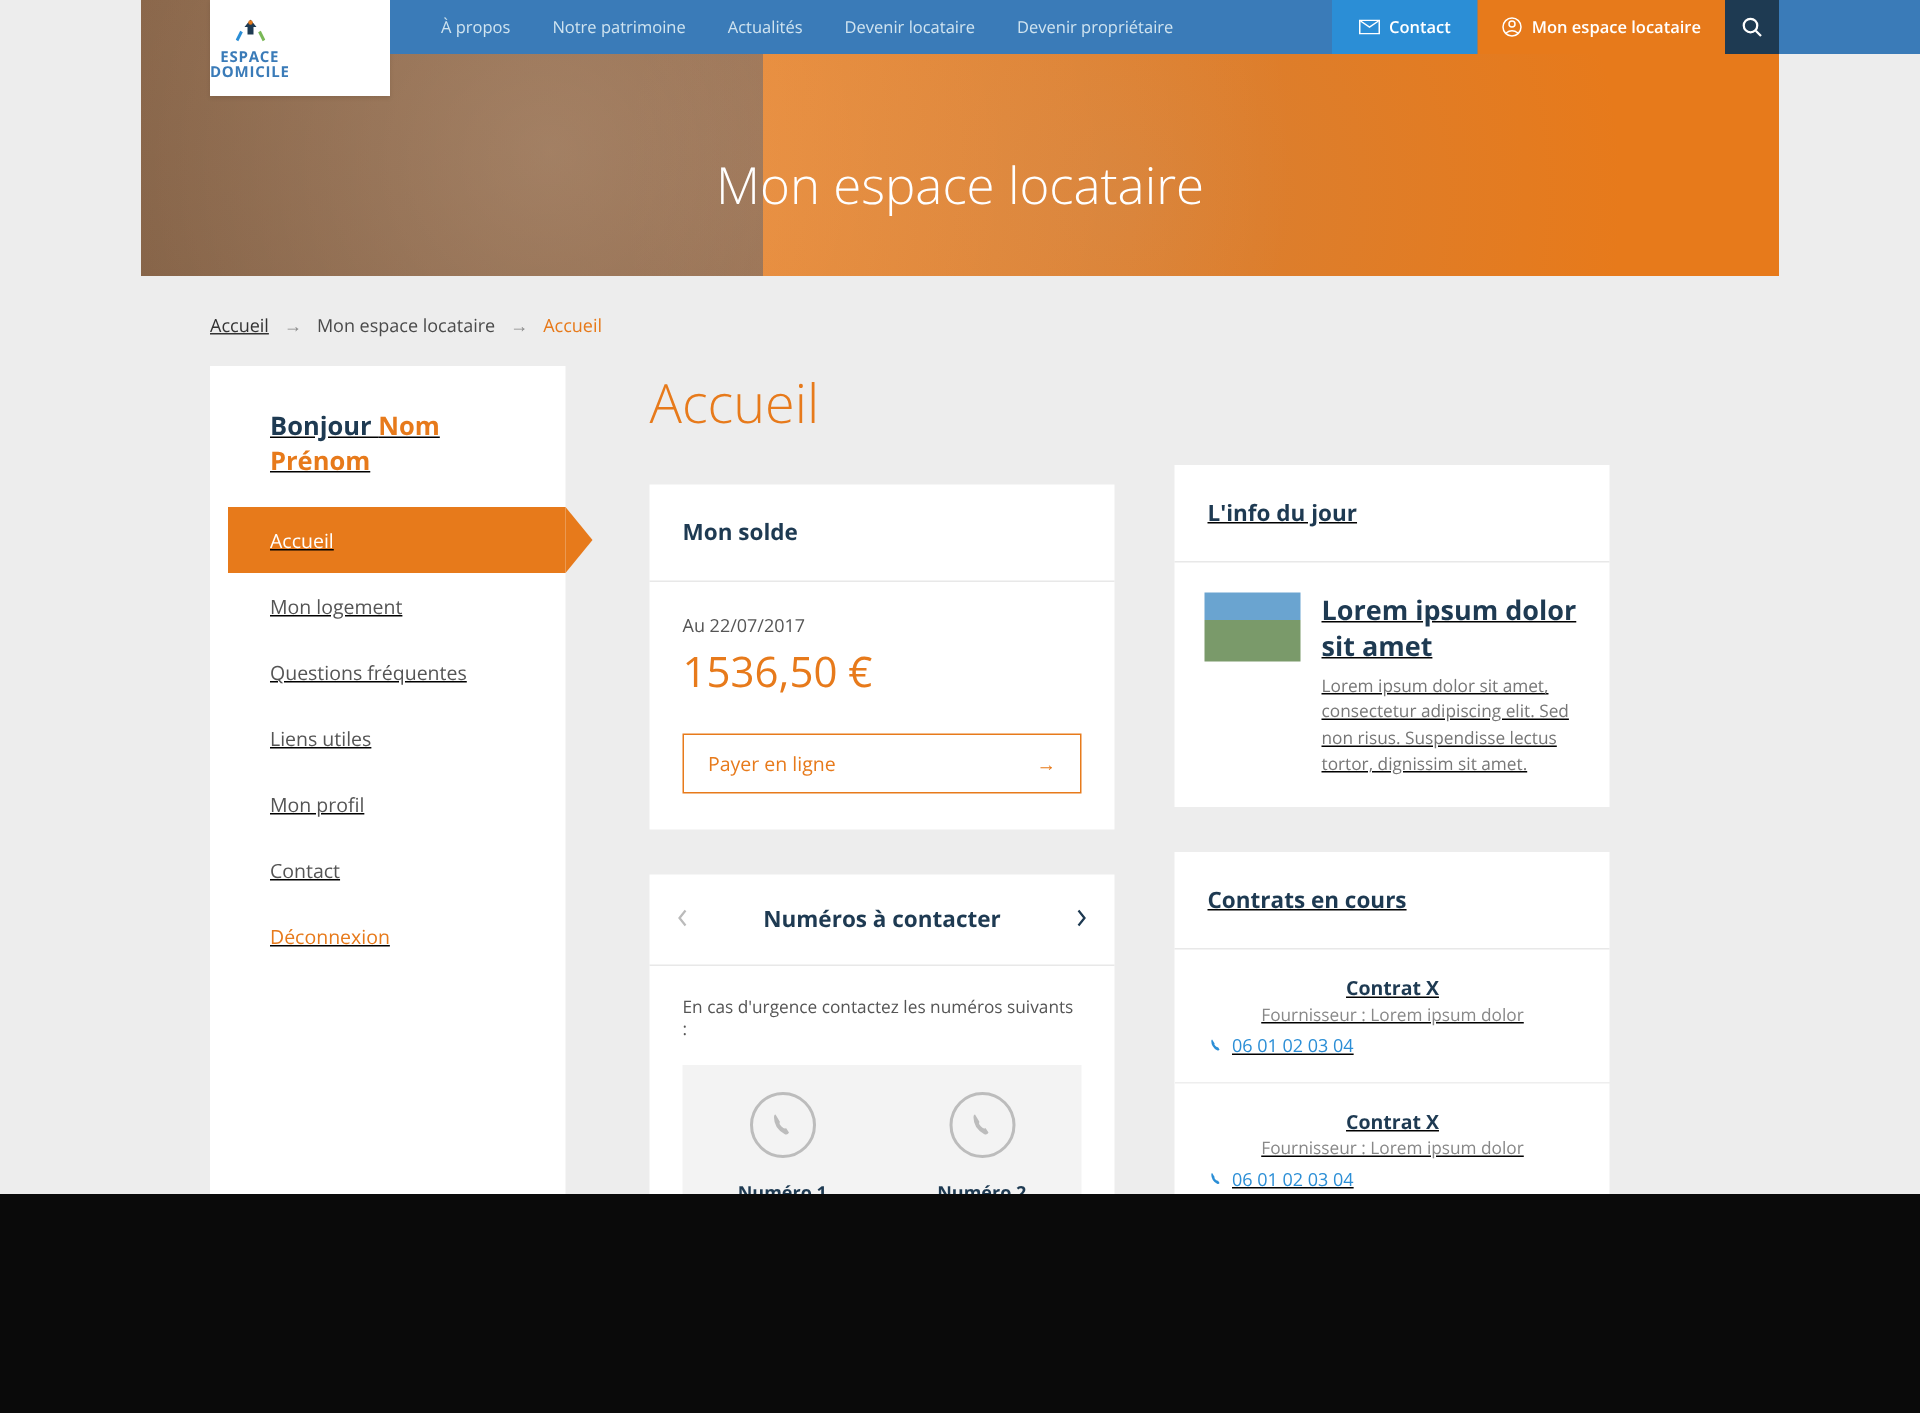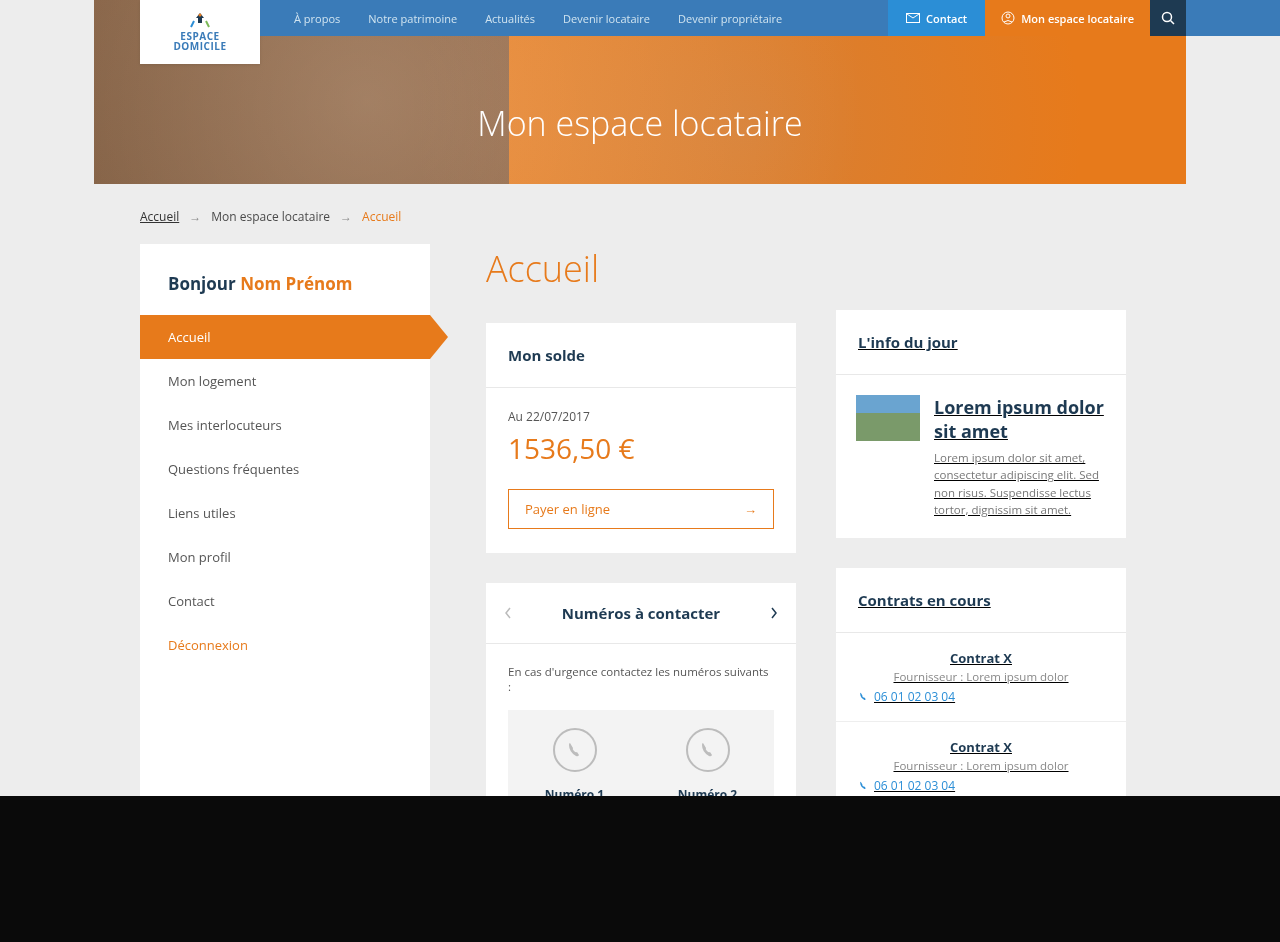--- a/index.html
+++ b/index.html
@@ -1,21 +1,21 @@
 <!DOCTYPE html>
 <html><head>
 <meta charset="utf-8">
 <style>
 * { box-sizing: border-box; margin: 0; padding: 0; }
 body { font-family: -apple-system, BlinkMacSystemFont, "Segoe UI", "Open Sans", sans-serif; background: #ededed; width: 1280px; height: 942px; overflow: hidden; }
 .page { width: 1280px; position: relative; }
 
 
 .topnav { position: absolute; top: 0; left: 0; right: 0; height: 36px; display: flex; align-items: stretch; z-index: 10; }
-.logo-box { width: 120px; background: #fff; height: 64px; margin-left: 140px; display: flex; align-items: center; justify-content: center; box-shadow: 0 1px 3px rgba(0,0,0,0.1); }
+.logo-box { width: 120px; background: #fff; height: 64px; margin-left: 140px; display: flex; align-items: center; justify-content: flex-start; box-shadow: 0 1px 3px rgba(0,0,0,0.1); }
 .logo-inner { text-align: center; line-height: 1; }
 .logo-icon { font-size: 14px; }
 .logo-text { font-size: 10px; font-weight: 700; color: #3a7bb8; letter-spacing: 0.5px; }
 .nav-bar { flex: 1; background: #3a7bb8; display: flex; align-items: center; height: 36px; padding-left: 20px; }
 .nav-item { color: #d0e4f0; font-size: 11px; padding: 0 14px; cursor: pointer; }
 .nav-spacer { flex: 1; }
 .contact-btn { background: #2b8ed6; color: #fff; font-size: 11px; font-weight: 600; height: 36px; display: flex; align-items: center; padding: 0 18px; cursor: pointer; }
 .contact-btn svg { margin-right: 6px; }
 .espace-btn { background: #e77a1b; color: #fff; font-size: 11px; font-weight: 600; height: 36px; display: flex; align-items: center; padding: 0 16px; cursor: pointer; }
 .espace-btn svg { margin-right: 6px; }
@@ -29,21 +29,21 @@
 
 .breadcrumb { position: absolute; top: 208px; left: 140px; display: flex; align-items: center; font-size: 12px; color: #4a4a4a; }
 .breadcrumb a { color: #333; text-decoration: underline; cursor: pointer; }
 .breadcrumb .arrow { margin: 0 10px; color: #888; }
 .breadcrumb .current { color: #e77a1b; }
 
 
 .content { position: absolute; top: 244px; left: 140px; right: 140px; display: flex; gap: 0; }
 
 
-.sidebar { width: 290px; background: #fff; padding: 28px 0 20px 0; }
+.sidebar { width: 237px; background: #fff; padding: 28px 0 20px 12px; text-decoration: underline; }
 .greeting { font-size: 17px; font-weight: 700; color: #1e3a52; padding: 0 28px 20px 28px; }
 .greeting .name { color: #e77a1b; }
 .side-menu { list-style: none; }
 .side-item { font-size: 13px; color: #555; padding: 13px 28px; cursor: pointer; position: relative; }
 .side-item.active { background: #e77a1b; color: #fff; }
 .side-item.active::after { content: ''; position: absolute; right: -18px; top: 0; border-left: 18px solid #e77a1b; border-top: 22px solid transparent; border-bottom: 22px solid transparent; }
 .side-item.logout { color: #e77a1b; }
 
 
 .main-col { flex: 1; padding-left: 56px; display: flex; gap: 40px; }
@@ -150,21 +150,20 @@
 
   <div class="content">
 
     <div class="sidebar">
       <div class="greeting">
         <span>Bonjour </span><span class="name">Nom Prénom</span>
       </div>
       <ul class="side-menu">
         <li class="side-item active">Accueil</li>
         <li class="side-item">Mon logement</li>
-        <li class="side-item">Mes interlocuteurs</li>
         <li class="side-item">Questions fréquentes</li>
         <li class="side-item">Liens utiles</li>
         <li class="side-item">Mon profil</li>
         <li class="side-item">Contact</li>
         <li class="side-item logout">Déconnexion</li>
       </ul>
     </div>
 
     <div class="main-col">
 

